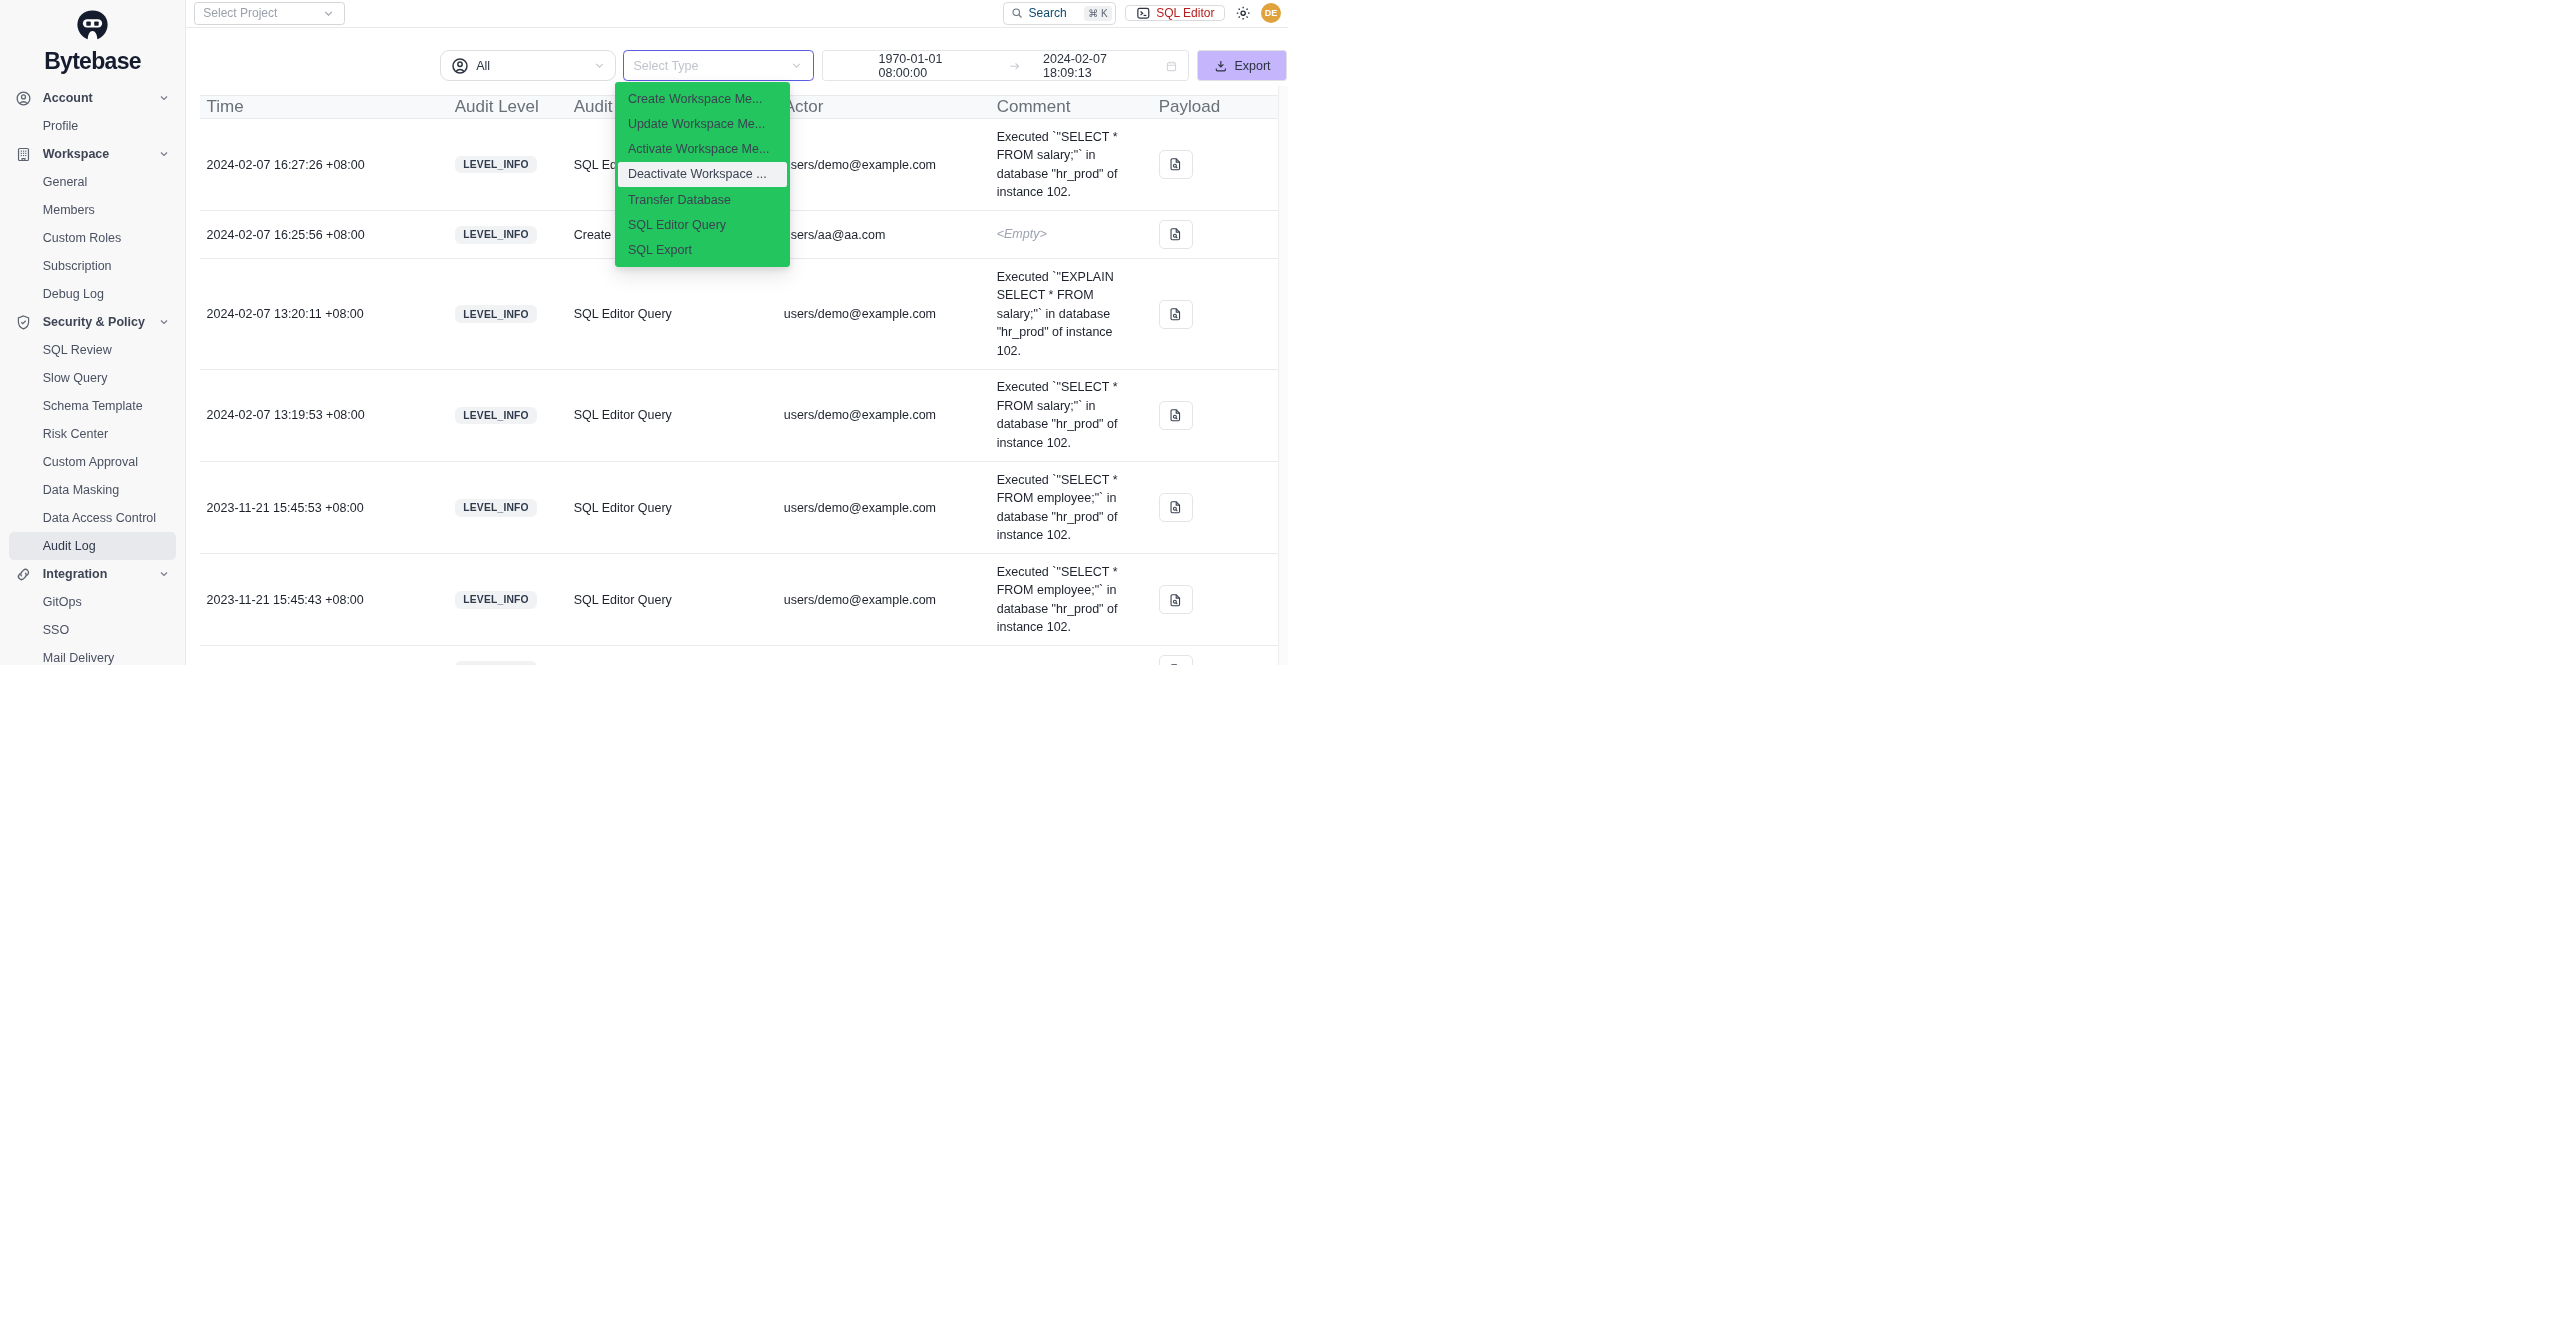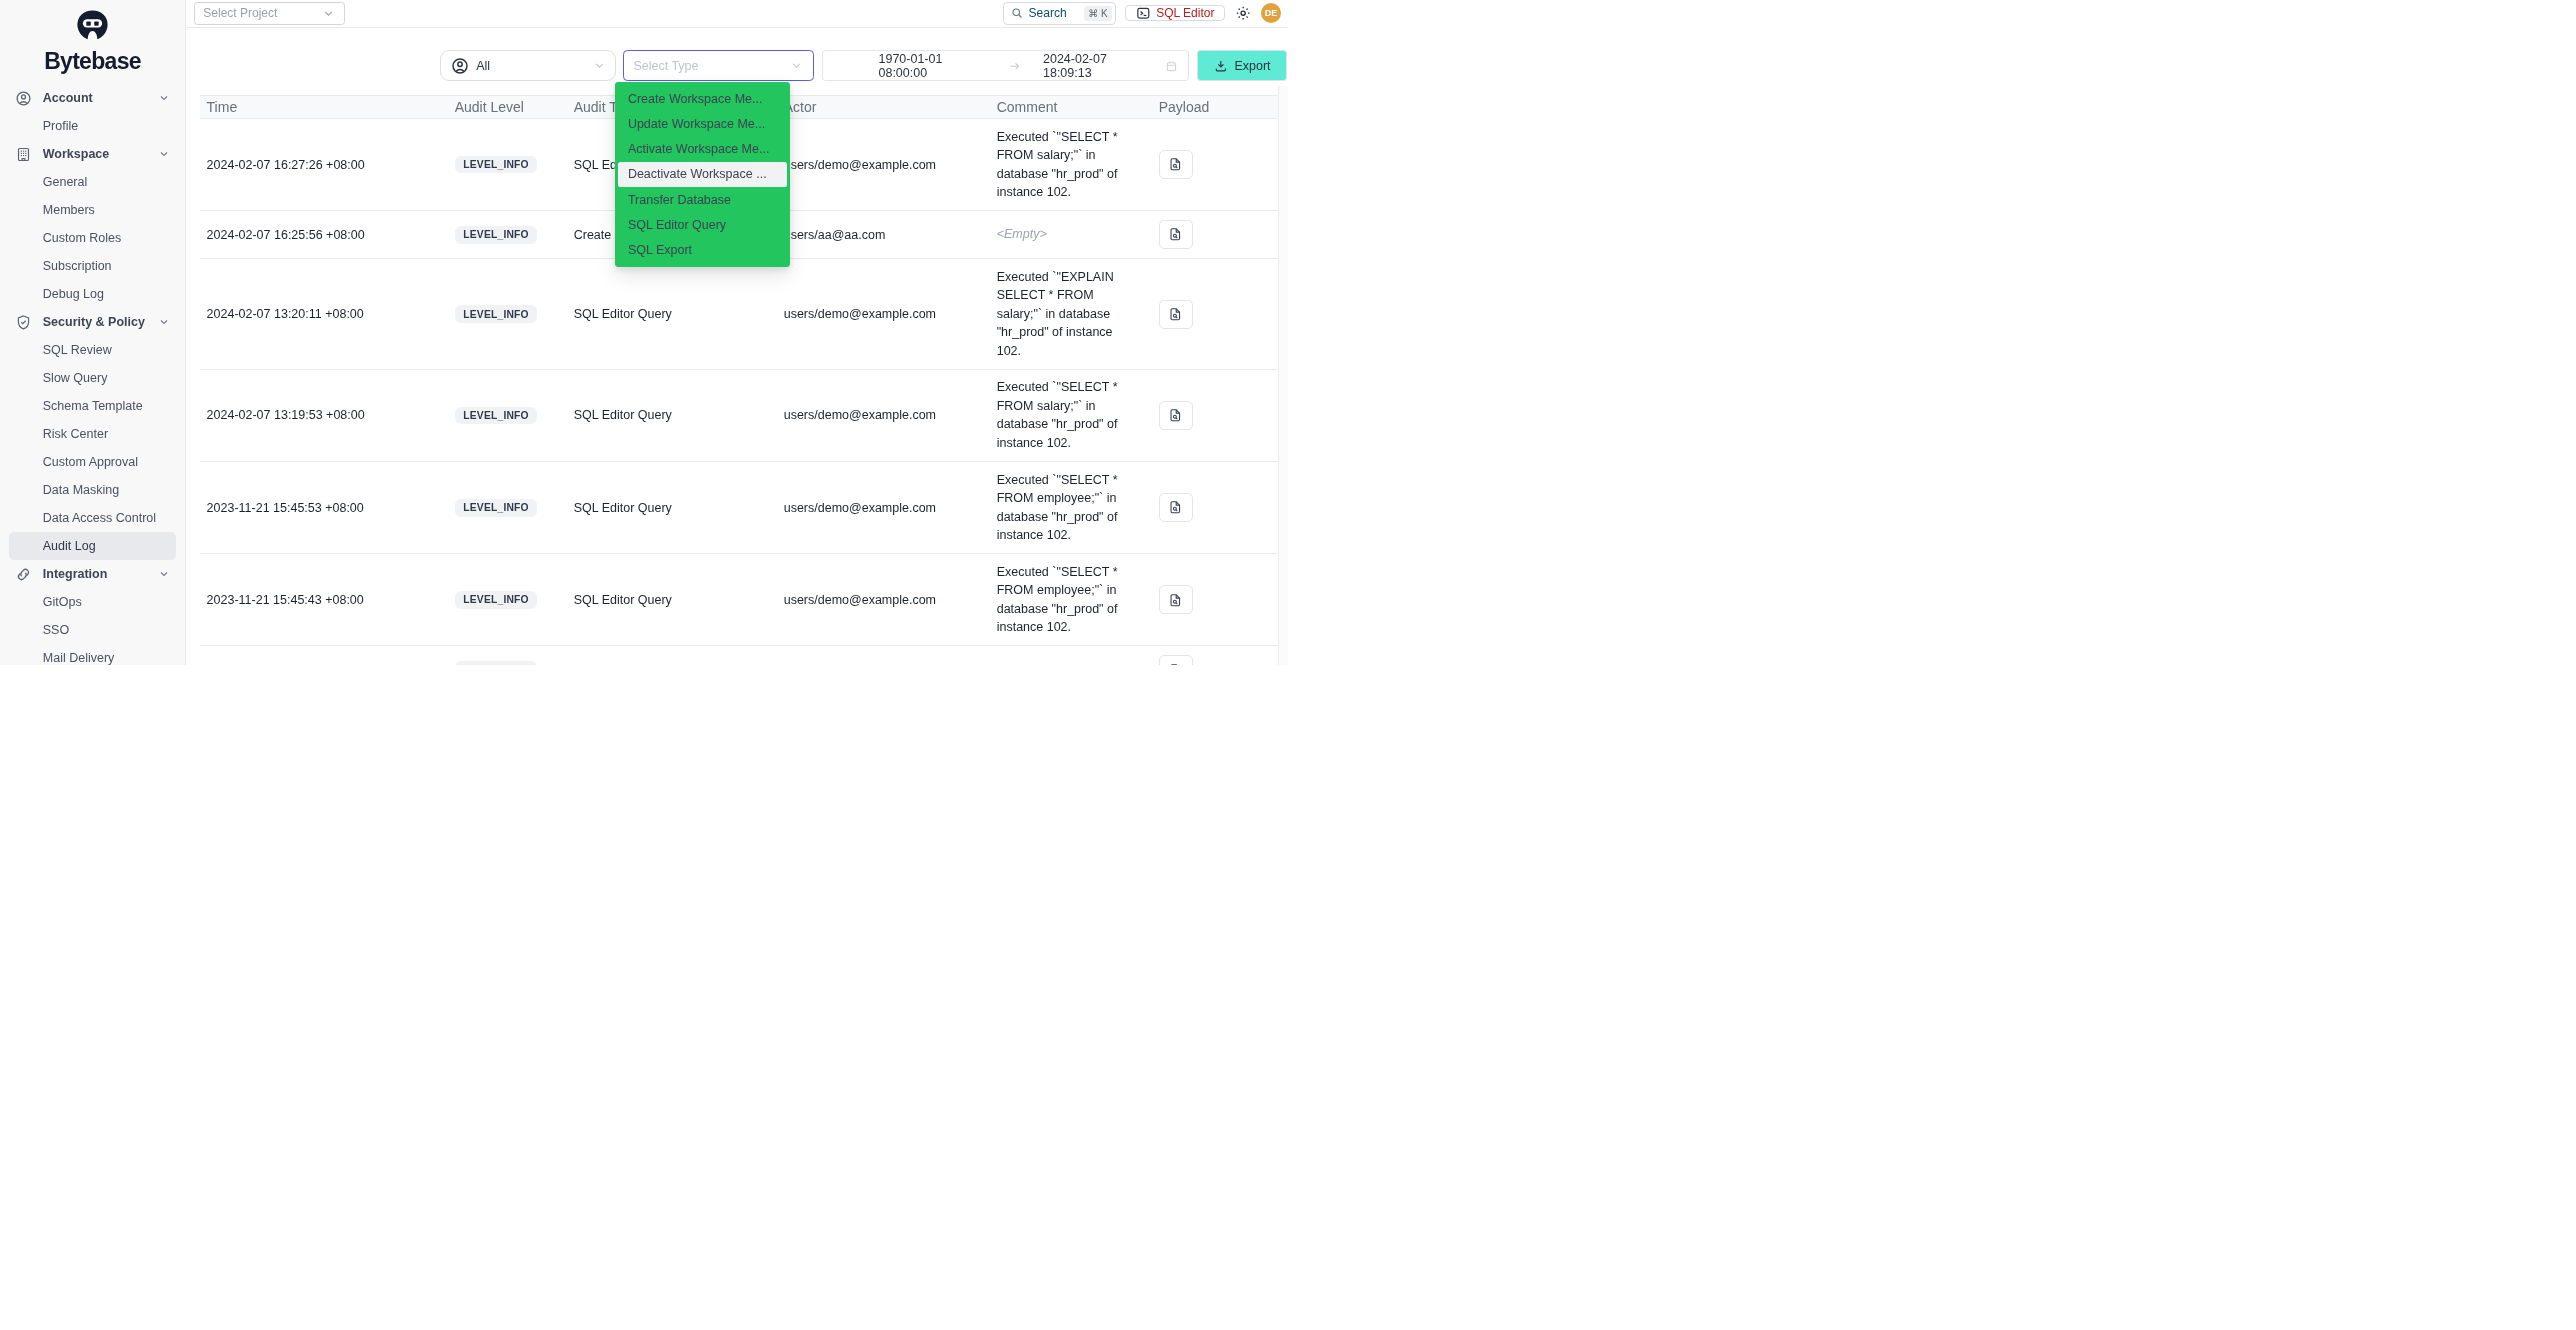--- a/index.html
+++ b/index.html
@@ -54,29 +54,29 @@
   .actor-sel .uicon { width:18px; height:18px; color:#2c3340; }
   .type-sel { width:191px; margin-right:8.6px; border:1.7px solid #5b5ce2; border-radius:4.3px;
     color:#bfc3cb; font-size:12.5px; }
   .daterange { width:367px; height:31px; border:0.9px solid #e3e5e8; border-radius:3.4px;
     display:flex; align-items:center; padding:0 10.3px 0 12px; margin-right:7.7px;
     font-size:12.5px; color:#2c3340; background:#fff; cursor:pointer; }
   .daterange .from { margin-left:43px; }
   .daterange .arrow { color:#c6cacf; margin:0 22.3px 0 26px; width:14.6px; height:14.6px; }
   .daterange .cal { margin-left:19px; color:#d2d5da; width:14.6px; height:14.6px; }
   .export-btn { width:90px; height:31px; border:0.9px solid #dfe1e5; border-radius:3.4px;
-    background:#5eead4; display:flex; align-items:center; justify-content:center; gap:6.9px;
+    background:#c4b5fd; display:flex; align-items:center; justify-content:center; gap:6.9px;
     font-size:12.5px; font-weight:500; color:#2c3340; cursor:pointer; }
 
   
   .table { margin:13.7px 0 0 13.7px; width:1129px; font-size:12.5px; color:#1d222c; }
   .trow { display:grid; grid-template-columns:255px 119px 210px 213px 162px 1fr;
     align-items:center; border-bottom:0.9px solid #e9eaee; }
   .thead { background:#f8f9fb; border-top:0.9px solid #e9eaee; height:24px;
-    font-size:14px; color:#687078; }
+    font-size:17px; color:#687078; }
   .thead > div { white-space:nowrap; }
   .c-time { padding-left:6.9px; }
   .tbody-row { min-height:48px; padding:8.6px 0; }
   .badge { display:inline-block; background:#f1f2f4; color:#2f3a4d; font-size:10.3px;
     font-weight:600; letter-spacing:0.2px; padding:3.4px 8.6px; border-radius:6px; }
   .c-comment { width:148px; line-height:18.5px; padding-right:5.2px; }
   .empty { color:#9ca3af; font-style:italic; }
   .payload-btn { width:34px; height:29px; border:0.9px solid #e2e4e8; border-radius:5.2px;
     background:#fff; display:flex; align-items:center; justify-content:center;
     color:#394150; cursor:pointer; }

